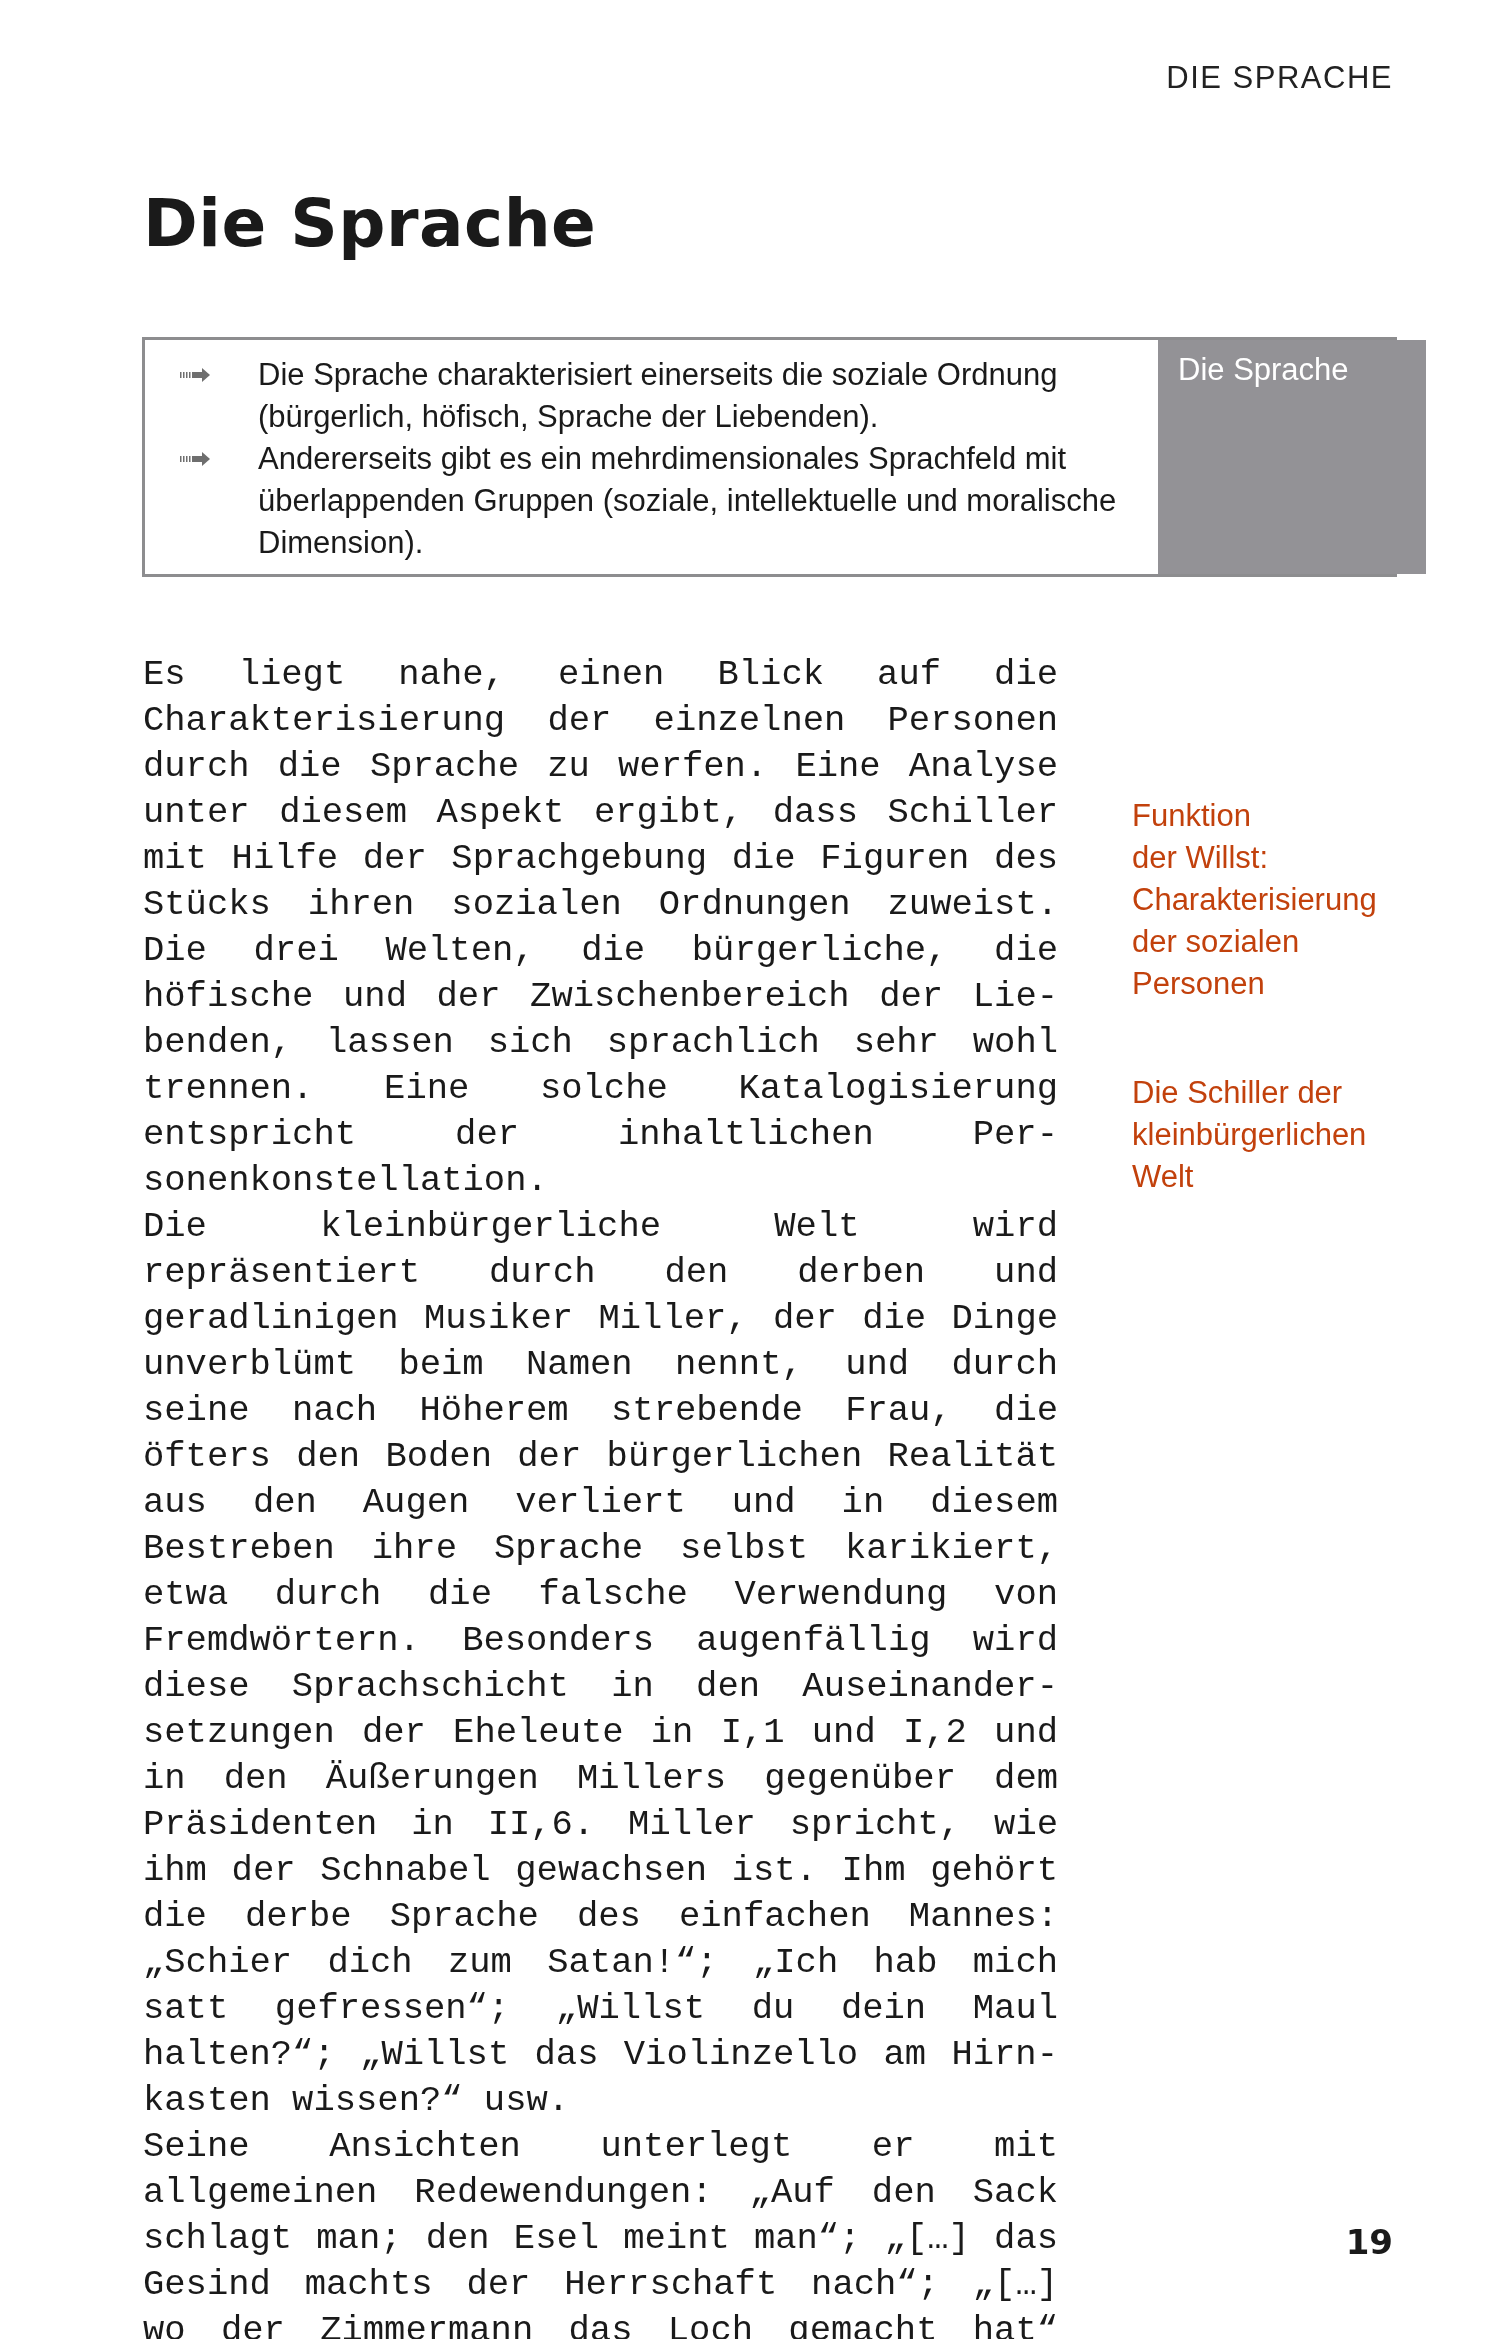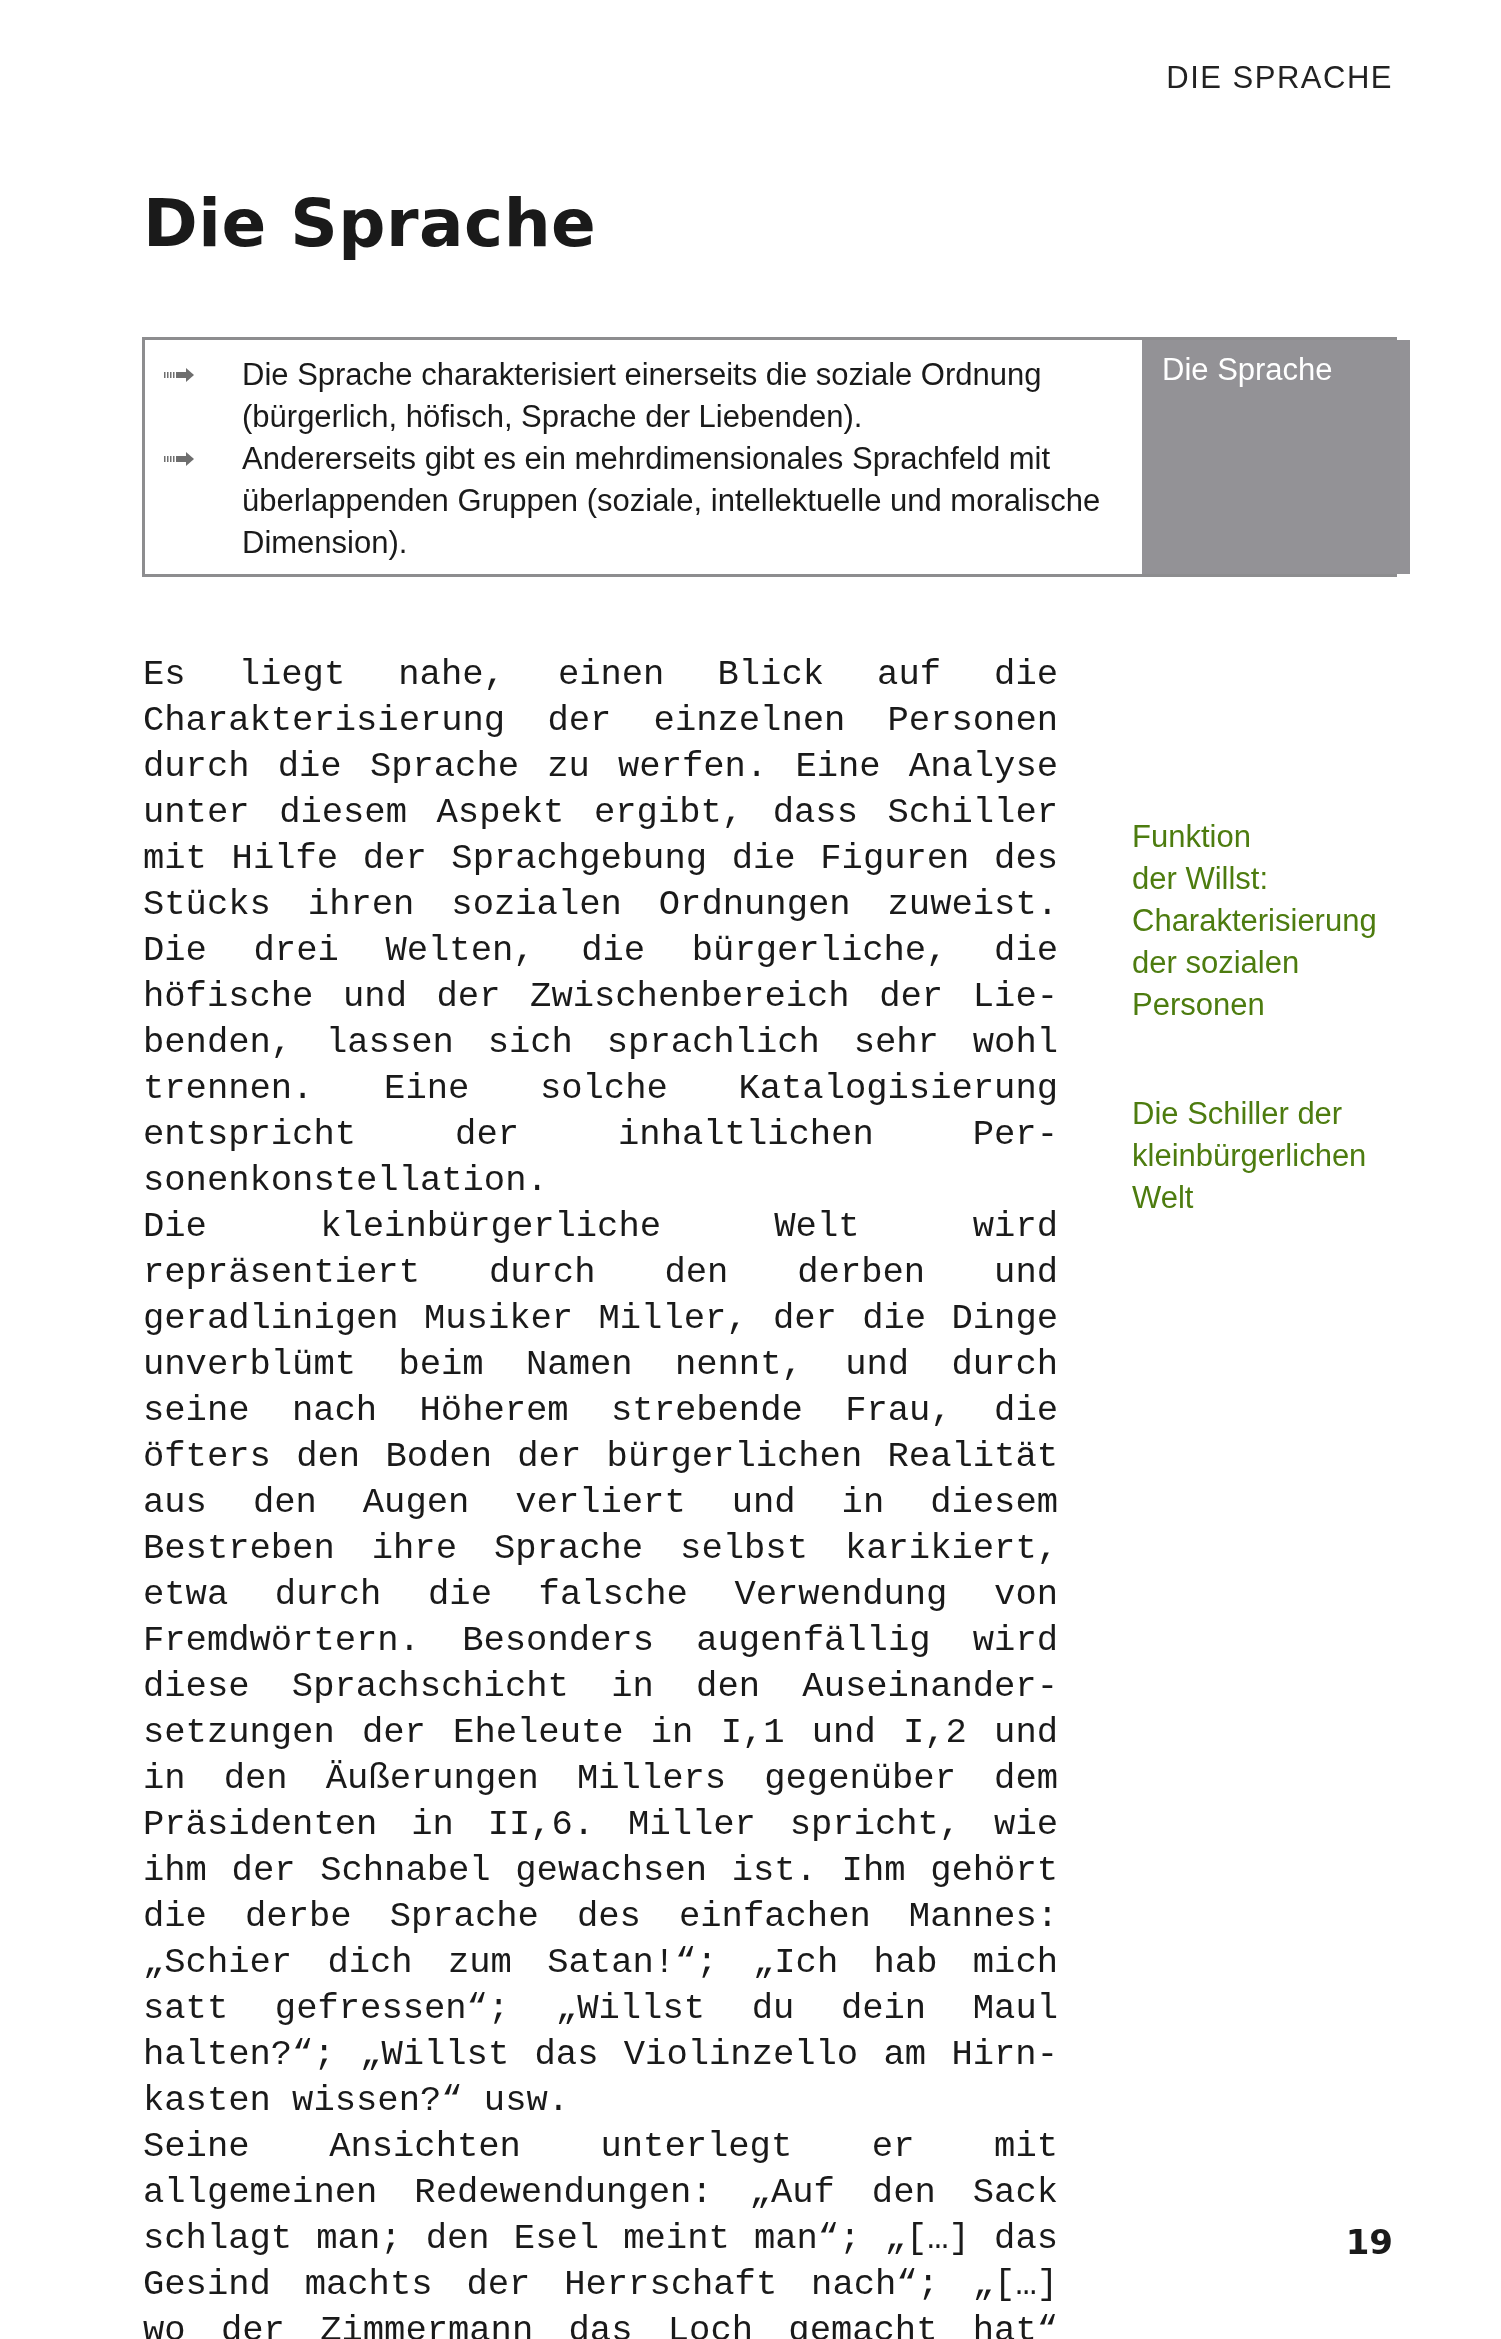--- a/index.html
+++ b/index.html
@@ -40,21 +40,21 @@
     left: 142px;
     width: 1255px;
     height: 240px;
     display: flex;
     box-sizing: border-box;
     border: 3px solid #8d8d8f;
   }
   .summary-content {
     flex: 1;
     background: #fff;
-    padding: 14px 20px 0 16px;
+    padding: 14px 20px 0 32px;
     font-family: "Liberation Sans", sans-serif;
     font-size: 31px;
     line-height: 42px;
     color: #1a1a1a;
   }
   .summary-item {
     display: flex;
     align-items: flex-start;
   }
   .summary-arrow {
@@ -95,22 +95,21 @@
     text-align: justify;
     hyphens: manual;
   }
   .margin-note {
     position: absolute;
     left: 1132px;
     width: 280px;
     font-family: "Liberation Sans", sans-serif;
     font-size: 31px;
     line-height: 42px;
-    color: #4d7c0f;
-    margin-top: 21px;
+    color: #c2410c;
   }
   .margin-note.n1 { top: 795px; }
   .margin-note.n2 { top: 1072px; }
   .page-number {
     position: absolute;
     top: 2222px;
     right: 108px;
     font-family: "DejaVu Sans", sans-serif;
     font-weight: bold;
     font-size: 34px;

